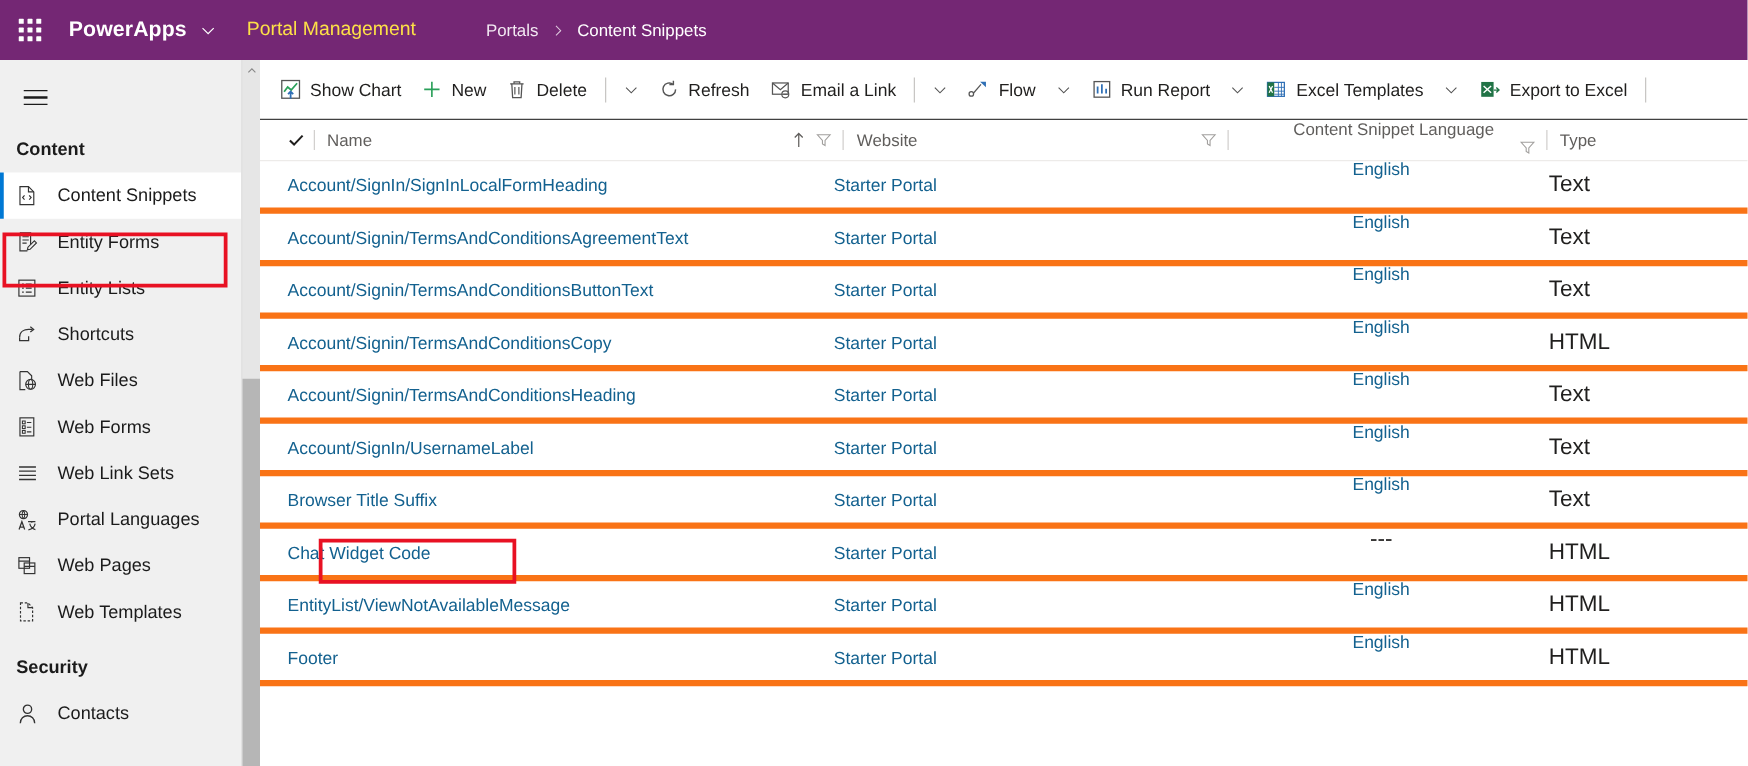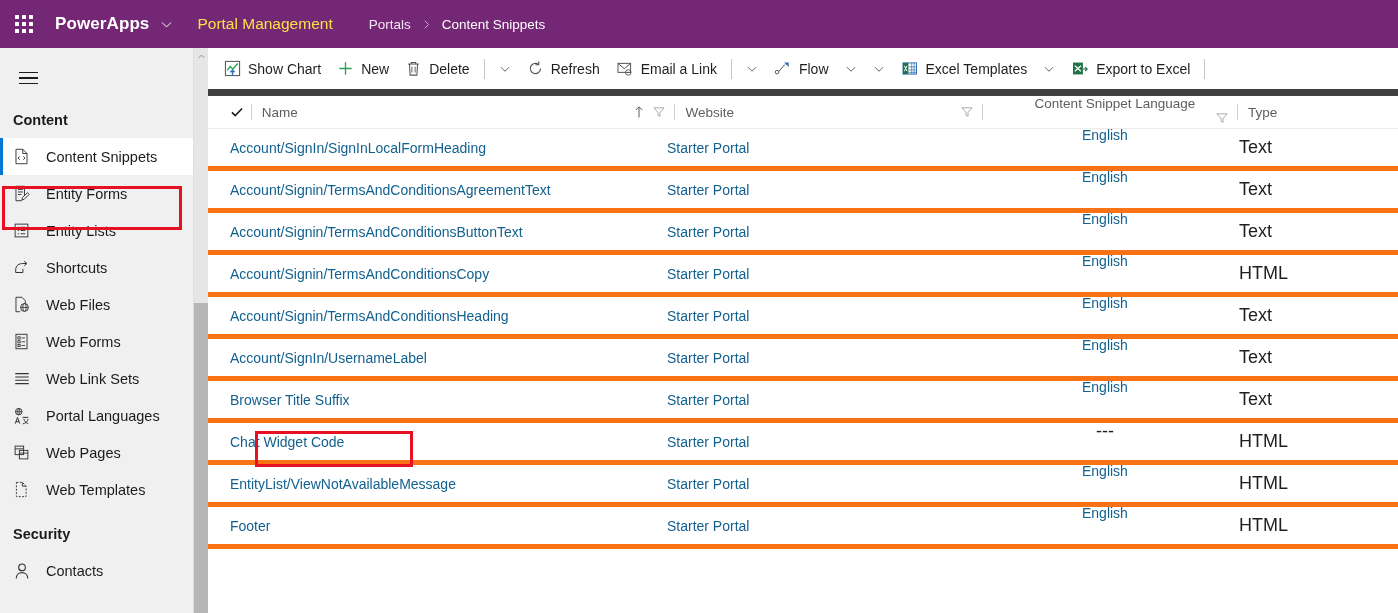--- a/index.html
+++ b/index.html
@@ -44,21 +44,21 @@
     cursor: pointer;
   }
   .app-name {
     font-size: 15.5px;
     color: #fde047;
     margin-left: 24px;
     font-weight: normal;
   }
   .breadcrumb {
     display: flex; align-items: center;
-    margin-left: 36px;
+    margin-left: 56px;
     font-size: 13.5px;
     color: #f0e4f0;
   }
   .bc-link { color: #f2e8f2; cursor: pointer; }
   .bc-sep { margin: 0 10px; display: inline-flex; align-items: center; opacity: .85; }
   .bc-current { color: #ffffff; }
 
   
   .sidebar {
     position: absolute; left: 0; top: 48px;
@@ -140,21 +140,21 @@
   .main {
     position: absolute; left: 208px; top: 48px;
     width: 1190px; height: 565px;
     background: #ffffff;
   }
 
   
   .cmdbar {
     display: flex; align-items: center;
     height: 48px;
-    border-bottom: 7px solid #404040;
+    border-bottom: 1px solid #404040;
     padding-left: 8px;
     overflow: hidden;
     white-space: nowrap;
   }
   .cmd {
     display: inline-flex; align-items: center;
     height: 40px; padding: 0 8px;
     font-size: 14px; color: #201f1e;
     cursor: pointer;
     border-radius: 2px;
@@ -501,20 +501,29 @@
       </span>
       <span>Flow</span>
     </div>
 
     <div class="cmd-caret">
       <svg width="12" height="12" viewBox="0 0 16 16" aria-hidden="true">
         <path d="M2.5 5.5 L8 11 L13.5 5.5" fill="none" stroke="#555" stroke-width="1.2"></path>
       </svg>
     </div>
 
+    <div class="cmd">
+      <span class="ci">
+        <svg width="17" height="17" viewBox="0 0 18 18" aria-hidden="true">
+          <rect x="2.4" y="2.4" width="13.2" height="13.2" fill="none" stroke="#555" stroke-width="1.1"></rect>
+          <path d="M5.4 12.4V6.6 M9 12.4V4.6 M12.6 12.4V8.4" stroke="#2f6fb5" stroke-width="1.5"></path>
+        </svg>
+      </span>
+      <span>Run Report</span>
+    </div>
 
     <div class="cmd-caret">
       <svg width="12" height="12" viewBox="0 0 16 16" aria-hidden="true">
         <path d="M2.5 5.5 L8 11 L13.5 5.5" fill="none" stroke="#555" stroke-width="1.2"></path>
       </svg>
     </div>
 
     <div class="cmd">
       <span class="ci">
         <svg width="18" height="17" viewBox="0 0 20 18" aria-hidden="true">

